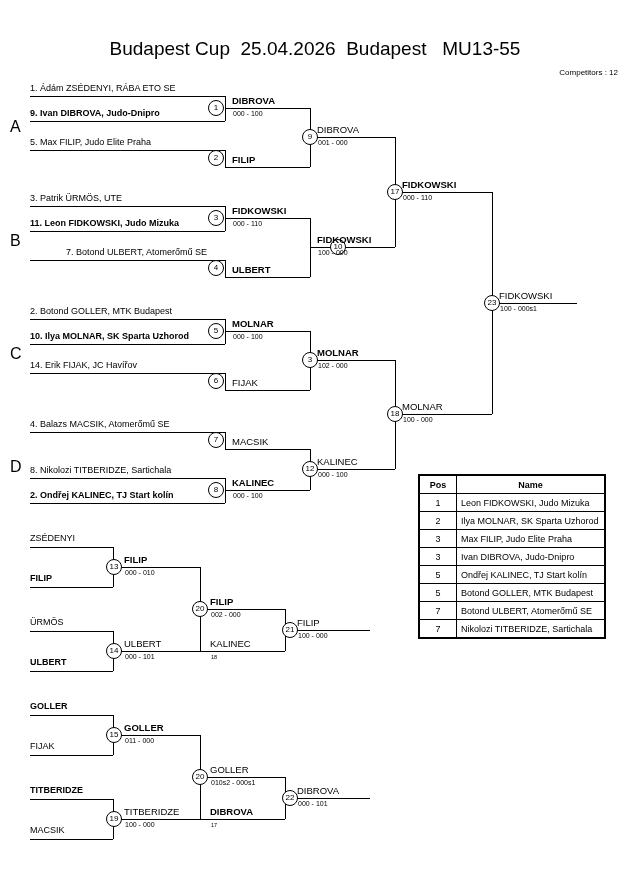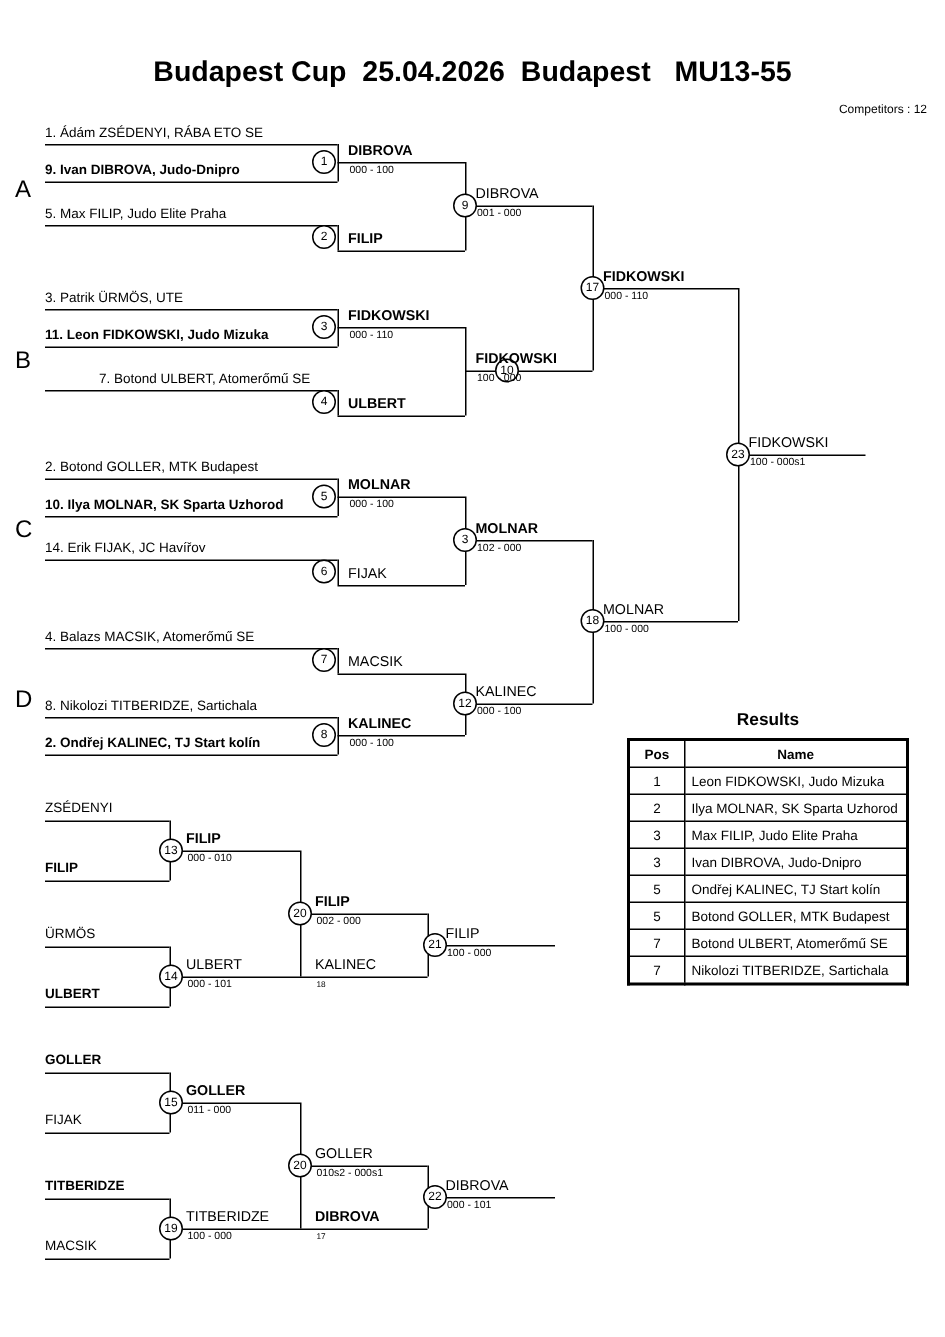--- a/index.html
+++ b/index.html
@@ -1,17 +1,17 @@
 <!DOCTYPE html>
 <html><head>
 <meta charset="utf-8">
 <style>
   html,body{margin:0;padding:0;background:#fff;}
   #page{position:relative;width:630px;height:891px;background:#ffffff;font-family:"Liberation Sans",sans-serif;color:#000;overflow:hidden;}
-  #title{position:absolute;left:0;top:38px;width:100%;text-align:center;font-size:19px;font-weight:bold;white-space:pre;}
+  #title{position:absolute;left:0;top:38px;width:100%;text-align:center;font-size:19px;font-weight:normal;white-space:pre;}
   #competitors{position:absolute;right:12px;top:68px;font-size:8px;white-space:pre;}
   #bracket{position:absolute;left:0;top:0;width:630px;height:891px;}
   .t{position:absolute;white-space:pre;line-height:1.2;}
   .entry{font-size:9px;}
   .wname{font-size:9.5px;}
   .score{font-size:7px;}
   .tiny{font-size:5.5px;}
   .pool{font-size:16px;}
   .b{font-weight:bold;}
   .hl{position:absolute;height:1px;background:#000;}
@@ -187,21 +187,20 @@
       <div class="t wname" style="left: 124px; top: 806px;">TITBERIDZE</div>
       <div class="t score" style="left: 125px; top: 821px;">100 - 000</div>
       <div class="t wname" style="left: 210px; top: 764px;">GOLLER</div>
       <div class="t score" style="left: 211px; top: 779px;">010s2 - 000s1</div>
       <div class="t wname b" style="left: 210px; top: 806px;">DIBROVA</div>
       <div class="t tiny" style="left: 211px; top: 822px;">17</div>
       <div class="t wname" style="left: 297px; top: 785px;">DIBROVA</div>
       <div class="t score" style="left: 298px; top: 800px;">000 - 101</div>
     </div>
   <div id="results">
-    <div class="rtitle">Results</div>
     <table>
       <thead>
         <tr>
           <th class="pos">Pos</th>
           <th>Name</th>
         </tr>
       </thead>
       <tbody id="results-body">
           <tr>
             <td class="pos">1</td>

